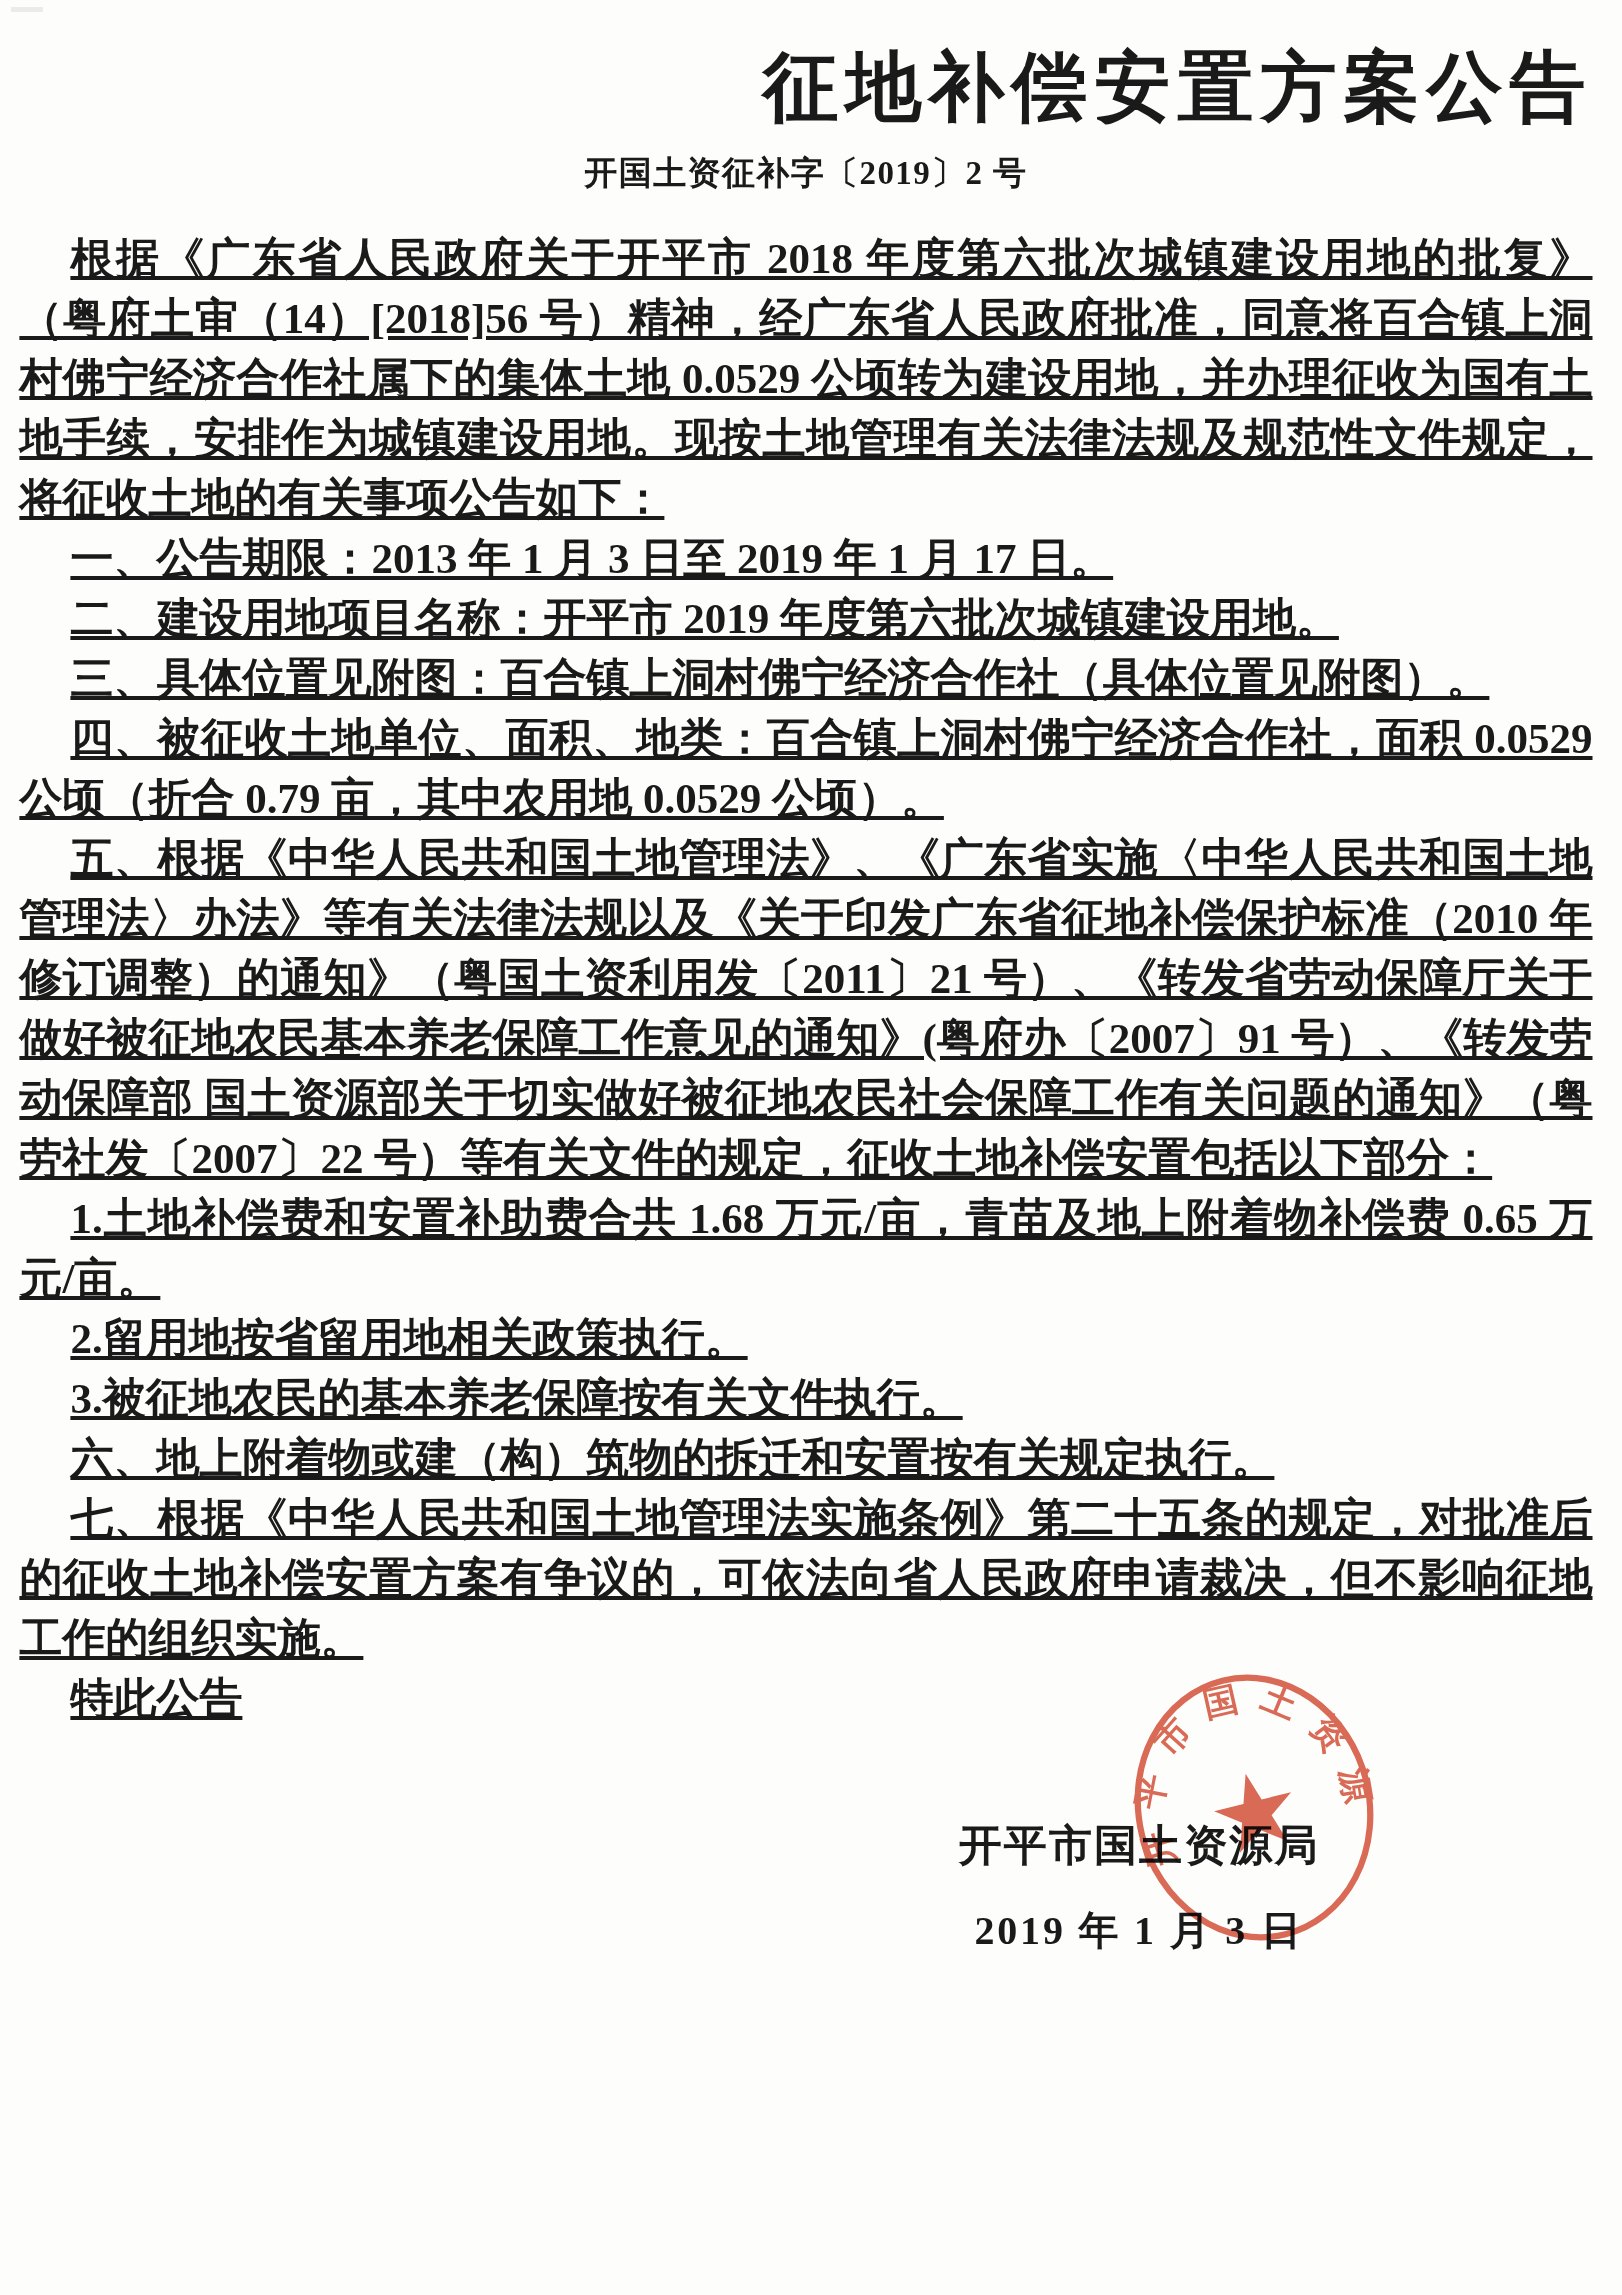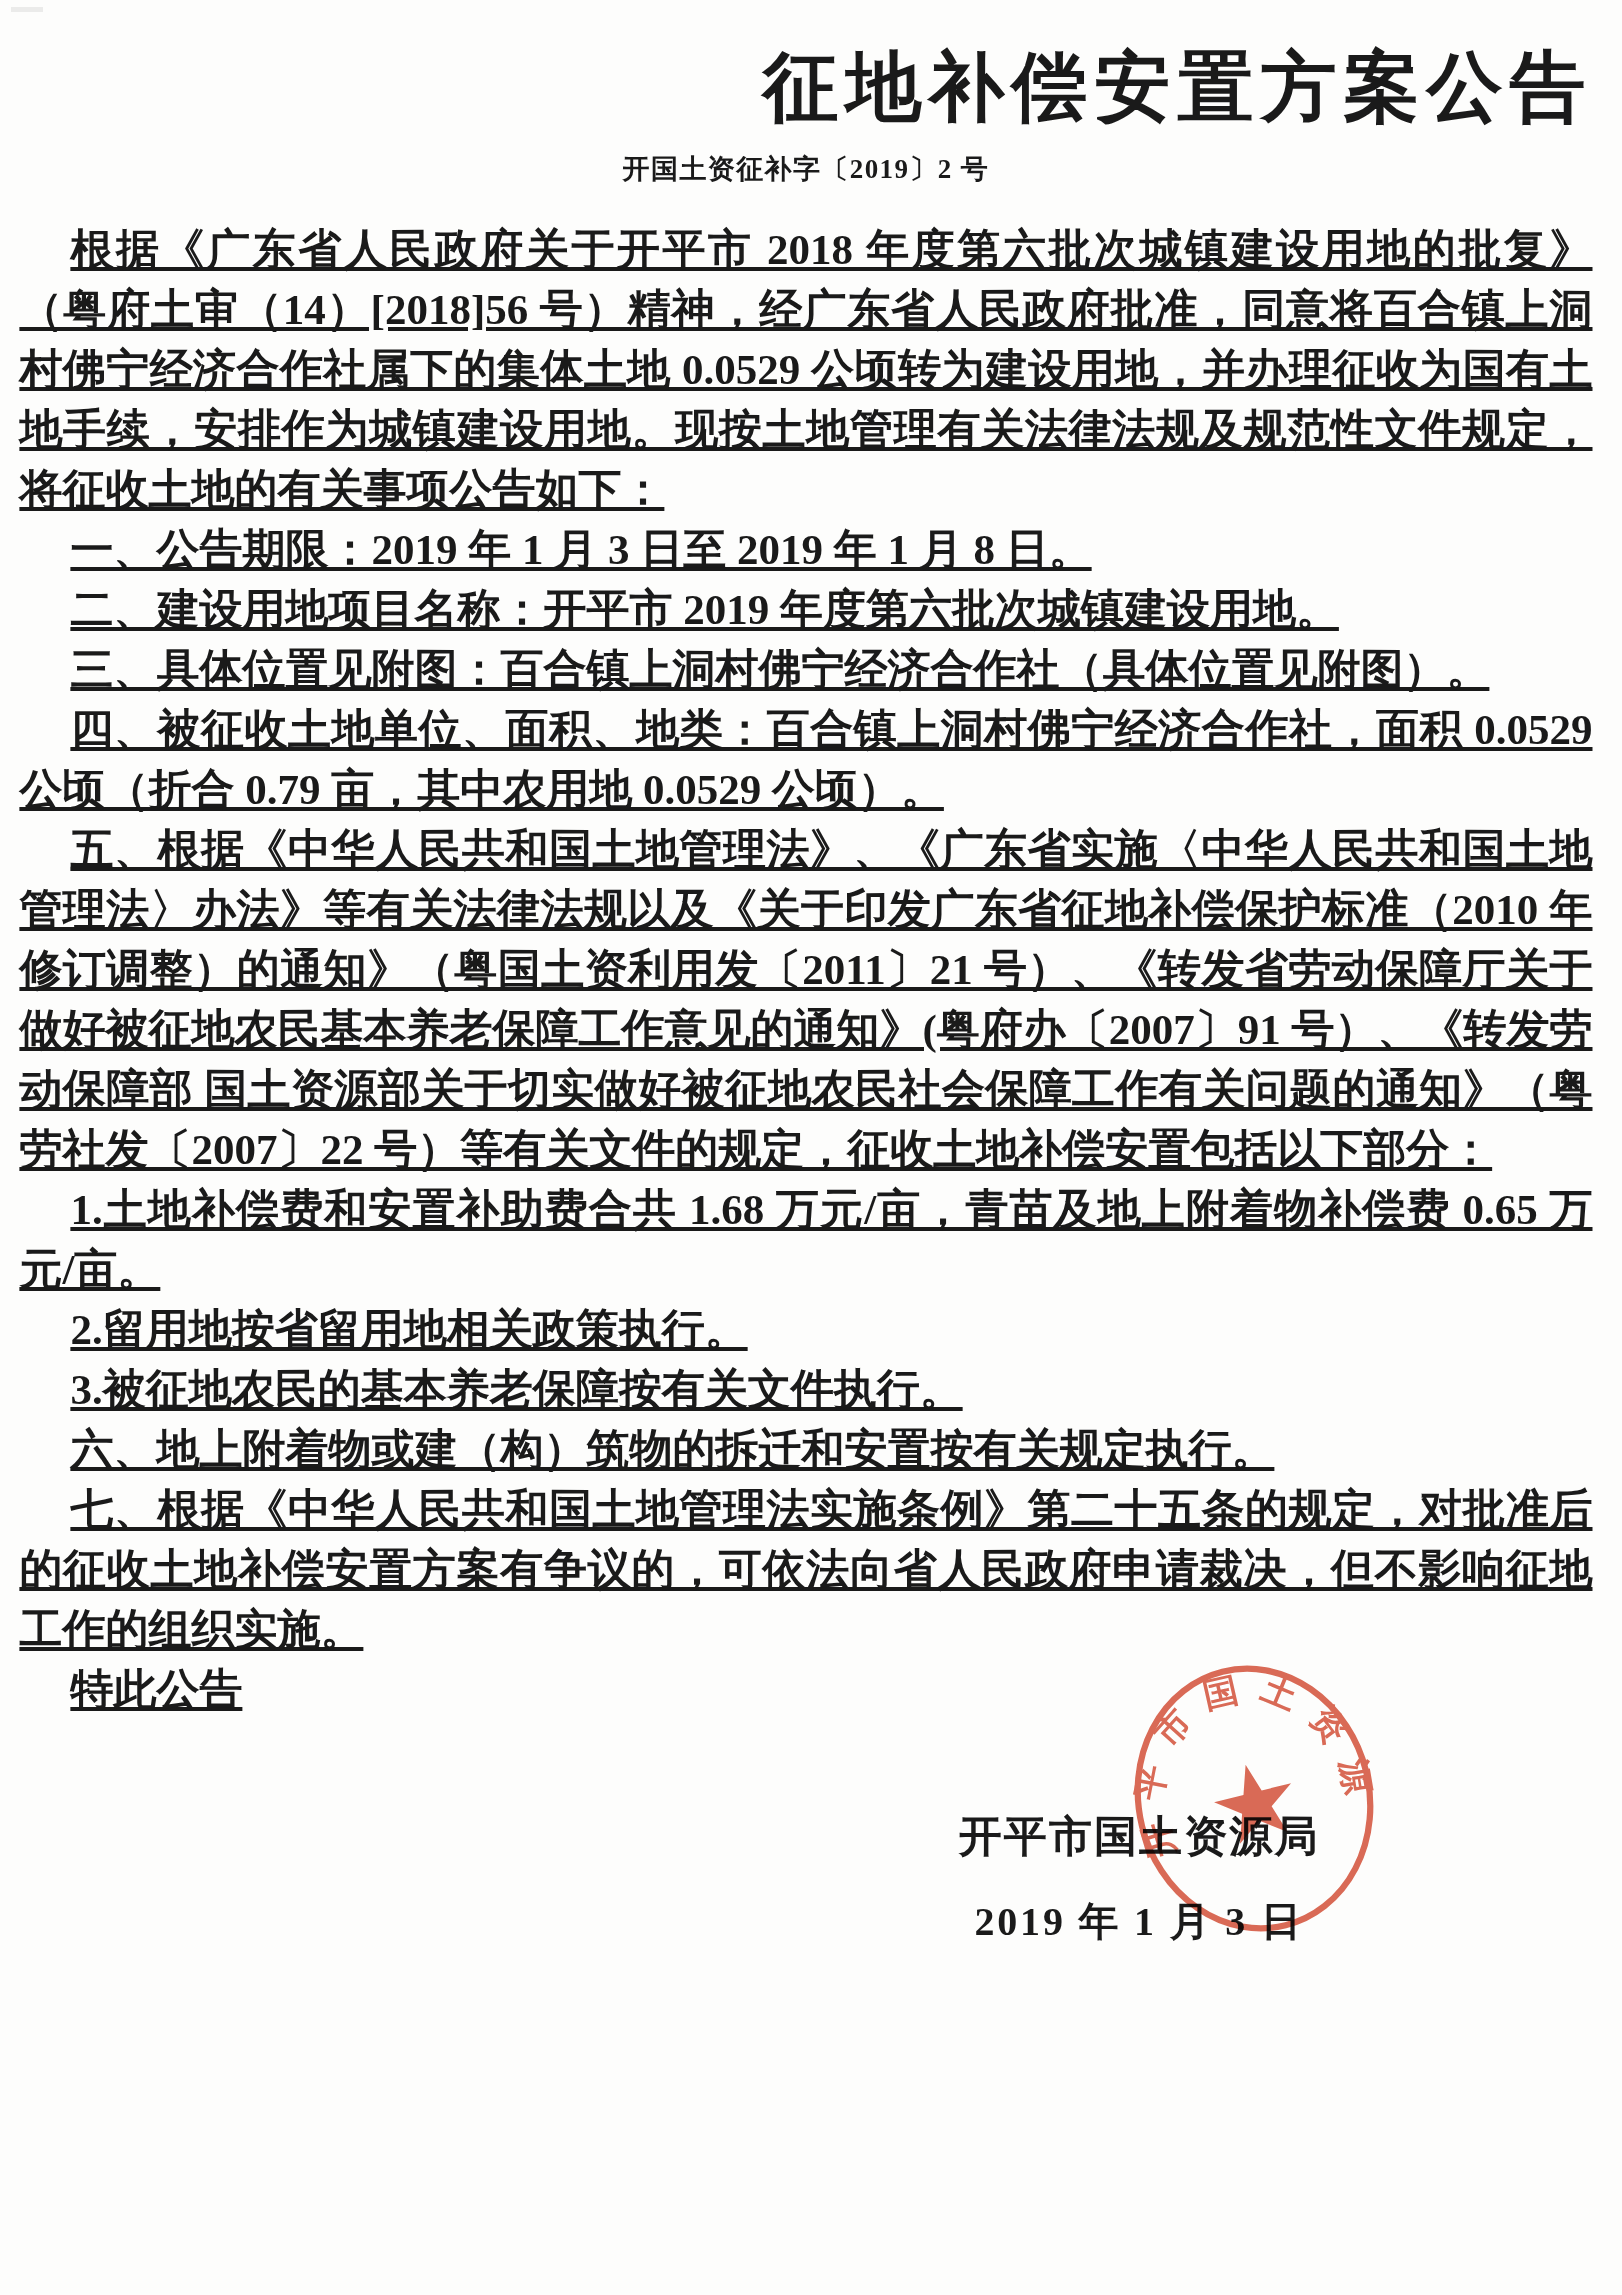--- a/index.html
+++ b/index.html
@@ -18,21 +18,21 @@
     margin:0;
     text-align:right;
     font-size:76px;
     line-height:1.35;
     letter-spacing:7px;
     font-weight:bold;
   }
   .doc-number {
     margin-top:12.5px;
     text-align:center;
-    font-size:27px;
+    font-size:33px;
     letter-spacing:1.4px;
   }
   .body-text {
     margin-top:33px;
     font-size:43px;
     line-height:60px;
     text-align:justify;
     text-justify:inter-ideograph;
   }
   .body-text p { margin:0; text-indent:51px;text-decoration:underline; }
@@ -69,21 +69,21 @@
   <div class="scan-artifact"></div>
 
   <div class="content">
 
     <h1 class="doc-title">征地补偿安置方案公告</h1>
 
     <div class="doc-number">开国土资征补字〔2019〕2 号</div>
 
     <div class="body-text">
       <p>根据《广东省人民政府关于开平市 2018 年度第六批次城镇建设用地的批复》（粤府土审（14）[2018]56 号）精神，经广东省人民政府批准，同意将百合镇上洞村佛宁经济合作社属下的集体土地 0.0529 公顷转为建设用地，并办理征收为国有土地手续，安排作为城镇建设用地。现按土地管理有关法律法规及规范性文件规定，将征收土地的有关事项公告如下：</p>
-      <p>一、公告期限：2019 年 1 月 3 日至 2019 年 1 月 8 日。</p>
+      <p>一、公告期限：2013 年 1 月 3 日至 2019 年 1 月 17 日。</p>
       <p>二、建设用地项目名称：开平市 2019 年度第六批次城镇建设用地。</p>
       <p>三、具体位置见附图：百合镇上洞村佛宁经济合作社（具体位置见附图）。</p>
       <p>四、被征收土地单位、面积、地类：百合镇上洞村佛宁经济合作社，面积 0.0529 公顷（折合 0.79 亩，其中农用地 0.0529 公顷）。</p>
       <p>五、根据《中华人民共和国土地管理法》、《广东省实施〈中华人民共和国土地管理法〉办法》等有关法律法规以及《关于印发广东省征地补偿保护标准（2010 年修订调整）的通知》（粤国土资利用发〔2011〕21 号）、《转发省劳动保障厅关于做好被征地农民基本养老保障工作意见的通知》(粤府办〔2007〕91 号）、《转发劳动保障部 国土资源部关于切实做好被征地农民社会保障工作有关问题的通知》（粤劳社发〔2007〕22 号）等有关文件的规定，征收土地补偿安置包括以下部分：</p>
       <p>1.土地补偿费和安置补助费合共 1.68 万元/亩，青苗及地上附着物补偿费 0.65 万元/亩。</p>
       <p>2.留用地按省留用地相关政策执行。</p>
       <p>3.被征地农民的基本养老保障按有关文件执行。</p>
       <p>六、地上附着物或建（构）筑物的拆迁和安置按有关规定执行。</p>
       <p>七、根据《中华人民共和国土地管理法实施条例》第二十五条的规定，对批准后的征收土地补偿安置方案有争议的，可依法向省人民政府申请裁决，但不影响征地工作的组织实施。</p>
       <p>特此公告</p>

